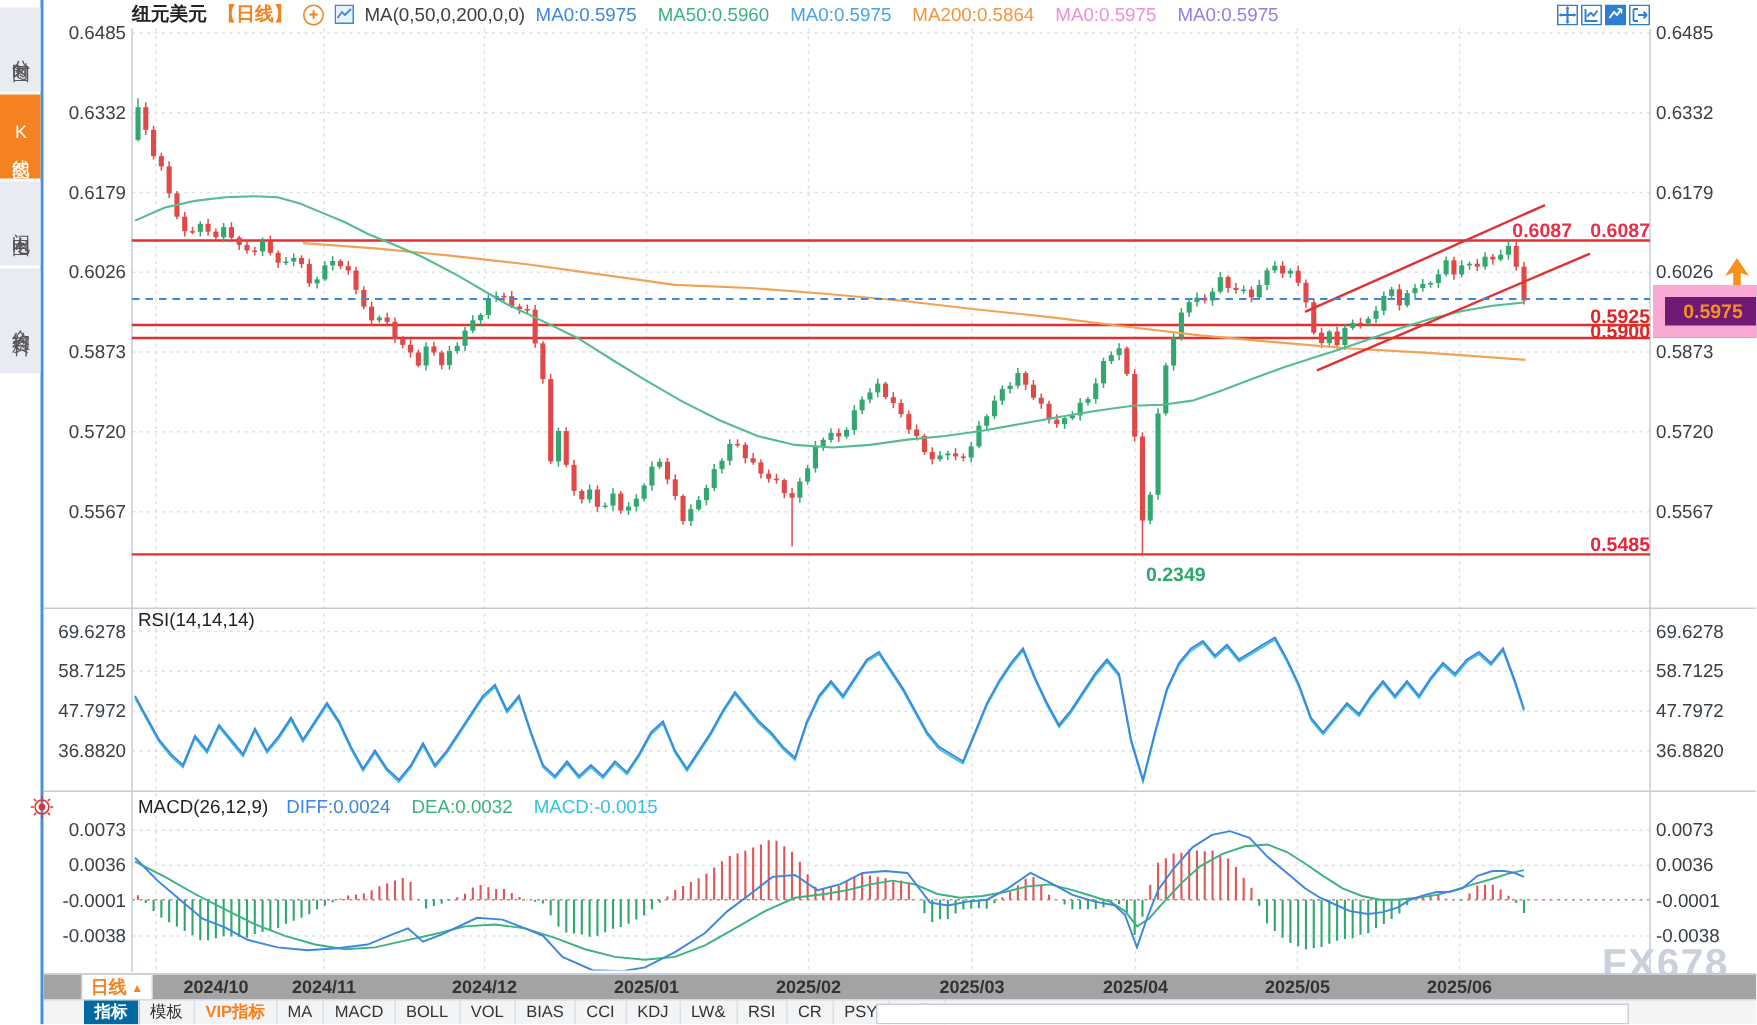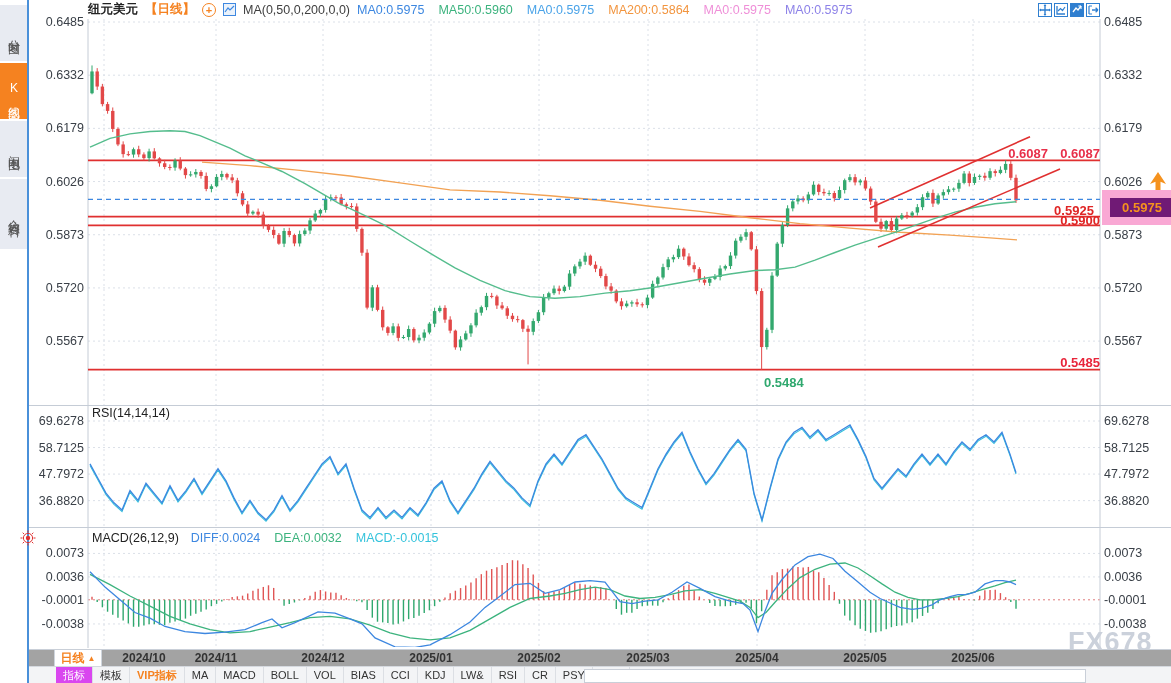--- a/index.html
+++ b/index.html
@@ -32,21 +32,21 @@
   .panel-marker{position:absolute;left:19px;top:529px;z-index:31;}
   
   .xrow{position:absolute;left:29px;top:649px;width:1142px;height:17px;background:#a3a3a3;border-top:1px solid #c9cfd8;z-index:25;}
   .period-cell{position:absolute;left:25px;top:0;width:46px;height:16px;border-left:1px solid #cfd5dd;border-right:1px solid #cfd5dd;
                color:#f58220;font-size:12px;font-weight:bold;display:flex;align-items:center;justify-content:center;gap:3px;background:#fff;cursor:pointer;}
   .period-cell .tri{font-size:8px;}
   .xdate{position:absolute;top:1px;transform:translateX(-50%);font-size:12px;font-weight:bold;color:#333;}
   .toolbar{position:absolute;left:29px;top:666px;width:1142px;height:17px;background:#f3f4f6;border-top:1px solid #d5d9df;
            display:flex;align-items:stretch;padding-left:27px;box-sizing:border-box;z-index:25;}
   .tb-item{font-size:11px;color:#333;line-height:16px;padding:0 7px;border-right:1px solid #dcdfe4;cursor:pointer;white-space:nowrap;}
-  .tb-item.active{background:#d946ef;color:#fff;font-weight:normal;}
+  .tb-item.active{background:#0369a1;color:#fff;font-weight:bold;}
   .tb-item.vip{color:#f58220;font-weight:bold;}
   .tb-blank{position:absolute;left:555px;top:2px;width:500px;height:12px;background:#fff;border:1px solid #c9cfd8;}
   svg text{font-family:"Liberation Sans",sans-serif;}
   .chart-svg{position:absolute;left:0;top:0;z-index:1;}
 </style>
 </head>
 <body>
 
 <div class="app">
 
@@ -753,24 +753,24 @@
     <span id="macd-values" style="display:inline-flex;gap:14px;">
         <span style="color: rgb(61, 135, 224);">DIFF:0.0024</span>
         <span style="color: rgb(60, 179, 126);">DEA:0.0032</span>
         <span style="color: rgb(53, 195, 220);">MACD:-0.0015</span>
       </span>
   </div>
 
   <div id="price-labels">
       <div class="plabel" style="left: 996px; top: 146px; width: 52px; color: rgb(232, 48, 74); text-align: right;">0.6087</div>
       <div class="plabel" style="left: 1048px; top: 146px; width: 52px; color: rgb(232, 48, 74); text-align: right;">0.6087</div>
-      <div class="plabel" style="left: 1048px; top: 203px; width: 52px; color: rgb(224, 37, 37); text-align: center;">0.5925</div>
+      <div class="plabel" style="left: 1048px; top: 203px; width: 52px; color: rgb(224, 37, 37); text-align: right;">0.5925</div>
       <div class="plabel" style="left: 1048px; top: 213px; width: 52px; color: rgb(224, 37, 37); text-align: right;">0.5900</div>
       <div class="plabel" style="left: 1048px; top: 355px; width: 52px; color: rgb(232, 37, 58); text-align: right;">0.5485</div>
-      <div class="plabel" style="left: 764px; top: 375px; width: 52px; color: rgb(47, 168, 110); text-align: left;">0.5484</div>
+      <div class="plabel" style="left: 764px; top: 375px; width: 52px; color: rgb(47, 168, 110); text-align: left;">0.2349</div>
     </div>
 
   <div class="price-tag">0.5975</div>
   <svg class="tag-arrow" width="24" height="20" viewBox="0 0 24 20">
     <path d="M12 1 L20 13 L14.5 10.8 L14.5 19 L9.5 19 L9.5 10.8 L4 13 Z" fill="#f5921e"></path>
   </svg>
 
   <svg class="panel-marker" width="18" height="18" viewBox="0 0 18 18">
     <circle cx="9" cy="9" r="2.2" fill="#e03030"></circle>
     <circle cx="9" cy="9" r="4.6" fill="none" stroke="#e03030" stroke-width="1"></circle>

